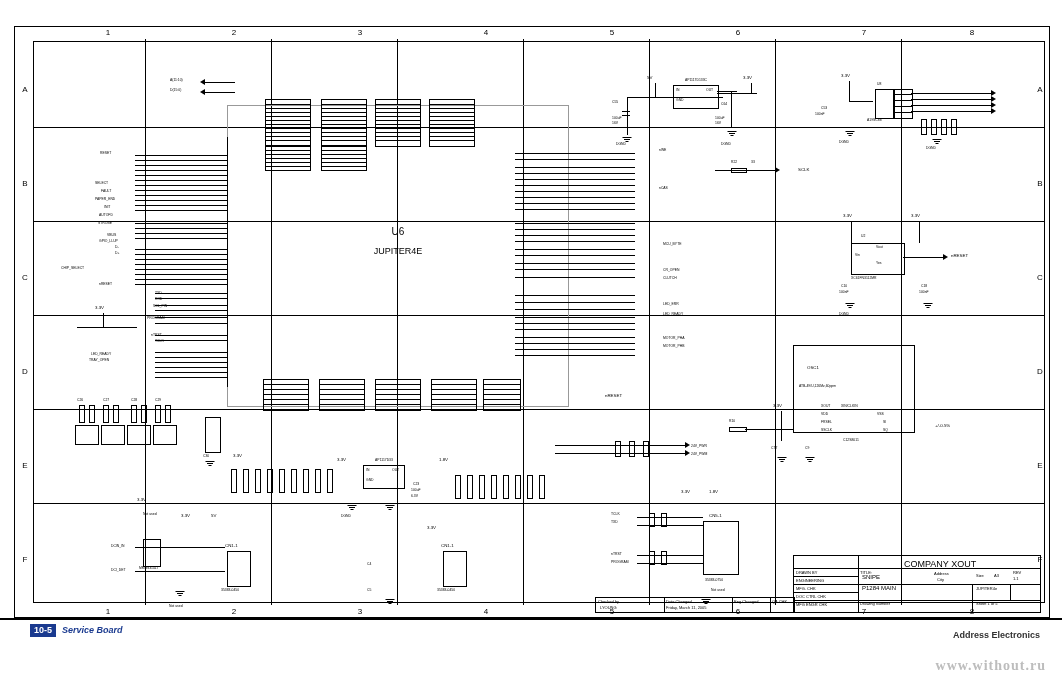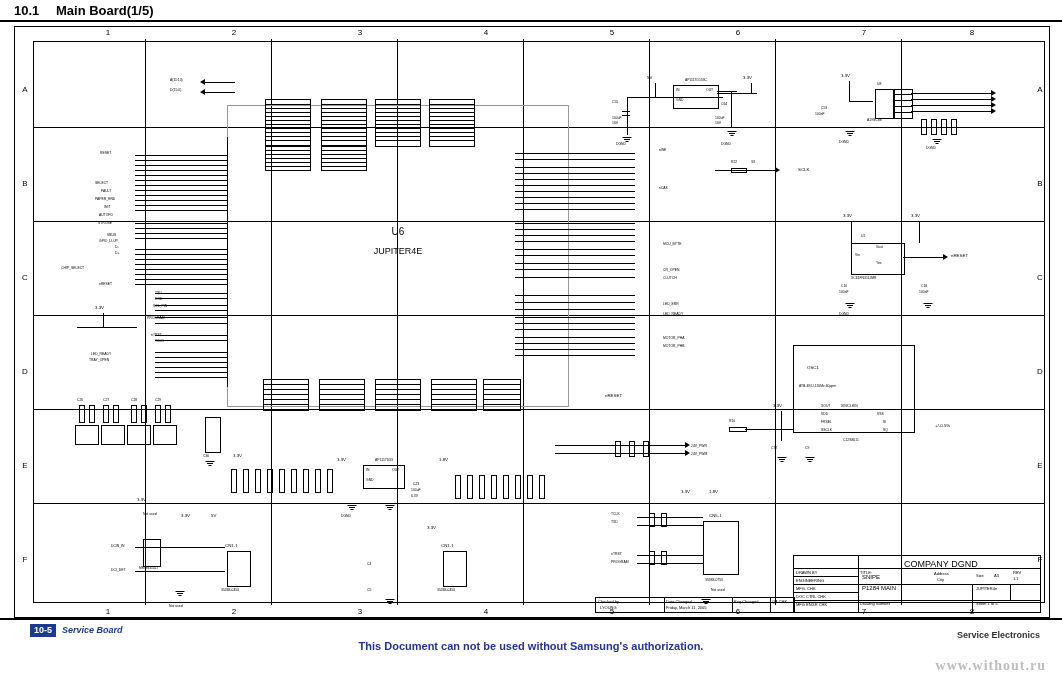--- a/index.html
+++ b/index.html
@@ -54,25 +54,20 @@
   .tblock{position:absolute;border:1px solid #000;}
   .tb-txt{position:absolute;font-size:4px;color:#000;white-space:nowrap;}
   .tb-big{position:absolute;font-size:9px;color:#000;white-space:nowrap;}
   .tb-med{position:absolute;font-size:6px;color:#000;white-space:nowrap;}
 </style>
 </head>
 <body>
 
 <div class="page">
 
-  <div class="hdr">
-    <div class="num">10.1</div>
-    <div class="ttl">Main Board(1/5)</div>
-    <div class="rule"></div>
-  </div>
 
   <div class="sheet">
     <div class="inner"></div>
 
     <div class="col-lbl" style="left:86px;">1</div>
     <div class="col-lbl" style="left:212px;">2</div>
     <div class="col-lbl" style="left:338px;">3</div>
     <div class="col-lbl" style="left:464px;">4</div>
     <div class="col-lbl" style="left:590px;">5</div>
     <div class="col-lbl" style="left:716px;">6</div>
@@ -613,21 +608,21 @@
 
     <div class="box" style="left:190px;top:390px;width:14px;height:34px;"></div>
     <div class="lbl" style="left:188px;top:428px;">C30</div>
     <div class="gnd" style="left:190px;top:434px;">
         <i style="top:0;width:9px;"></i>
         <i style="top:2px;width:6px;"></i>
         <i style="top:4px;width:3px;"></i>
       </div>
 
     <div class="tblock" style="left:778px;top:528px;width:246px;height:56px;">
-      <div class="tb-big" style="left:110px;top:3px;">COMPANY DGND</div>
+      <div class="tb-big" style="left:110px;top:3px;">COMPANY XOUT</div>
       <div class="tb-txt" style="left:140px;top:15px;">Address</div>
       <div class="tb-txt" style="left:143px;top:21px;">City</div>
       <div class="wire wh" style="left:0;top:12px;width:246px;"></div>
       <div class="wire wv" style="left:64px;top:0;height:56px;"></div>
       <div class="wire wh" style="left:64px;top:28px;width:182px;"></div>
       <div class="wire wh" style="left:64px;top:44px;width:182px;"></div>
       <div class="wire wv" style="left:178px;top:28px;height:28px;"></div>
       <div class="wire wv" style="left:216px;top:28px;height:16px;"></div>
       <div class="tb-txt" style="left:66px;top:14px;">TITLE:</div>
       <div class="tb-med" style="left:68px;top:18px;">SNIPE</div>
@@ -663,17 +658,16 @@
       <div class="tb-txt" style="left:176px;top:1px;">QA CHK</div>
     </div>
 
   </div>
 
   <div class="ftr">
     <div class="bar"></div>
   </div>
   <div class="pg" style="position:absolute;left:30px;top:624px;width:26px;height:13px;background:#1a3a8f;color:#fff;font-size:9px;font-weight:bold;text-align:center;line-height:13px;">10-5</div>
   <div style="position:absolute;left:62px;top:625px;font-size:9px;font-style:italic;color:#1a3a8f;font-weight:bold;">Service Board</div>
-  <div style="position:absolute;left:0;top:640px;width:1062px;text-align:center;font-size:11px;color:#23319c;font-weight:bold;">This Document can not be used without Samsung's authorization.</div>
-  <div style="position:absolute;right:22px;top:630px;font-size:9px;color:#333;font-weight:bold;">Service Electronics</div>
+  <div style="position:absolute;right:22px;top:630px;font-size:9px;color:#333;font-weight:bold;">Address Electronics</div>
   <div style="position:absolute;right:16px;top:658px;font-size:14px;color:#bdbdbd;font-weight:bold;letter-spacing:1px;font-family:'Liberation Serif',serif;">www.without.ru</div>
 
 </div>
 
 </body></html>

